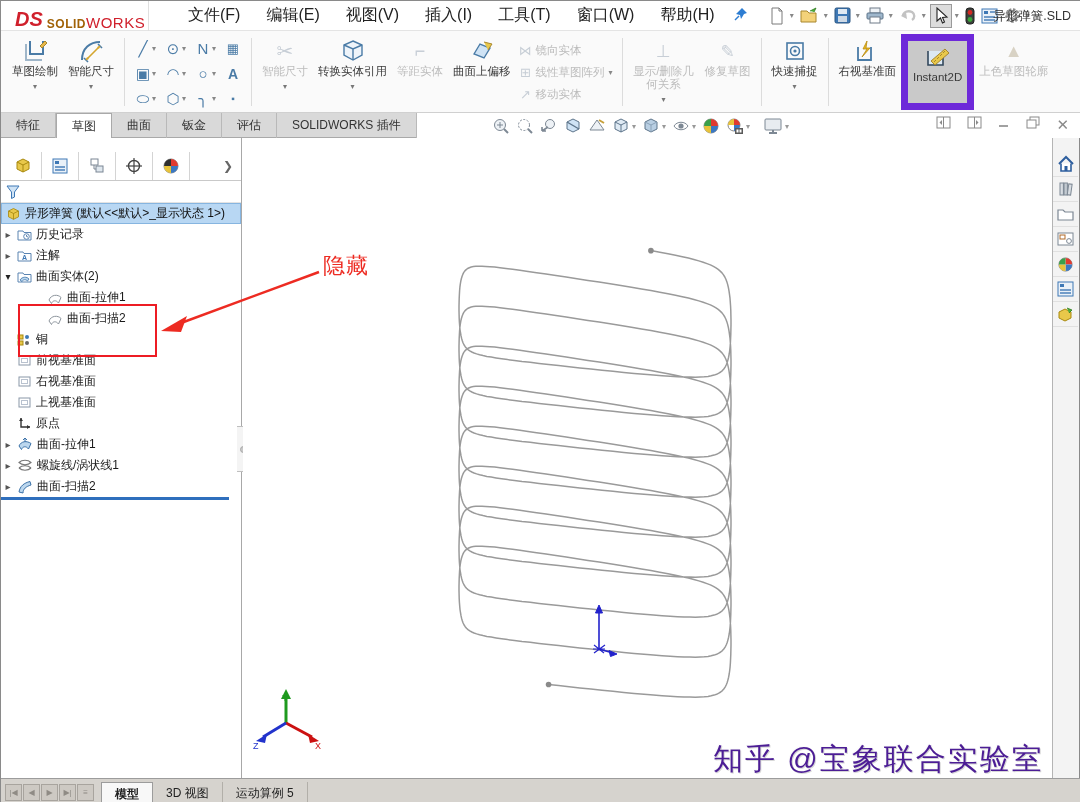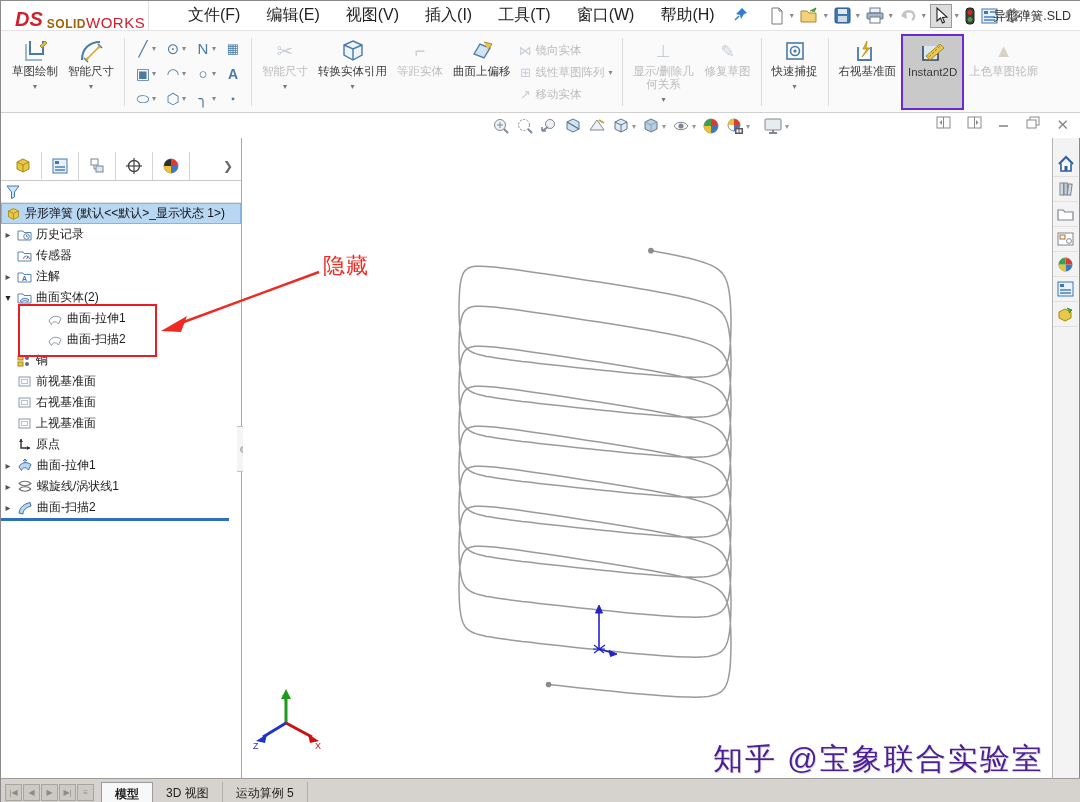--- a/index.html
+++ b/index.html
@@ -23,21 +23,21 @@
   .qbtn.pressed { background:#dcdcdc; border:1px solid #9a9a9a; }
   #doc-title { position:absolute; right:10px; top:7px; font-size:12.5px; color:#333; }
 
   
   #ribbon { position:absolute; top:30px; left:0; width:1080px; height:82px; background:#fafafa; border-bottom:1px solid #d0d0d0; display:flex; align-items:stretch; padding:3px 2px 2px 6px; }
   .rsep { width:1px; background:#dcdcdc; margin:4px 5px; }
   .rbtn { display:flex; flex-direction:column; align-items:center; justify-content:flex-start; font-size:11.5px; color:#3a3a3a; text-align:center; padding:3px 5px 0 5px; line-height:13px; }
   .rbtn .ric { height:28px; display:flex; align-items:center; justify-content:center; }
   .rbtn .rcaret { font-size:8px; color:#777; margin-top:2px; }
   .rbtn.disabled { color:#bcbcbc; }
-  .rbtn.pressed { background:#c9c9c9; border:2px solid #6d28d9; padding-top:2px; }
+  .rbtn.pressed { background:#c9c9c9; border:7px solid #6d28d9; padding-top:2px; }
   .sketchgrid { display:grid; grid-template-columns:repeat(4,auto); grid-auto-rows:25px; align-items:center; margin:2px 2px; }
   .gcell { display:flex; align-items:center; padding:0 2px; }
   .gic { font-size:15px; color:#4a7ba6; width:18px; text-align:center; }
   .gcaret { font-size:8px; color:#888; width:8px; }
   .stackcol { display:flex; flex-direction:column; justify-content:center; }
   .srow { display:flex; align-items:center; font-size:11.5px; color:#bcbcbc; height:22px; }
   .srow .sic { width:20px; text-align:center; color:#c7ced6; font-size:13px; }
 
   
   #tabrow { position:absolute; top:112px; left:0; width:1080px; height:25px; background:#fff; }
@@ -347,20 +347,28 @@
         </span>
       <span>Instant2D</span>
     </div>
     <div class="rbtn disabled">
       <span class="ric" style="font-size:18px;color:#d8d2c4;">▲</span>
       <span>上色草图轮廓</span>
     </div>
   </div>
 
   <div id="tabrow">
+    <div id="tabs-bg">
+      <span class="tab">特征</span>
+      <span class="tab active">草图</span>
+      <span class="tab">曲面</span>
+      <span class="tab">钣金</span>
+      <span class="tab">评估</span>
+      <span class="tab">SOLIDWORKS 插件</span>
+    </div>
     <div id="headsup">
       <span class="hu">
           <svg width="18" height="18" viewBox="0 0 18 18">
             <circle cx="8" cy="8" r="5.5" fill="#eef2f6" stroke="#7d8894"></circle>
             <line x1="12" y1="12" x2="16" y2="16" stroke="#7d8894" stroke-width="2"></line>
             <path d="M5 8 h6 M8 5 v6" stroke="#7d8894"></path>
           </svg>
         </span>
       <span class="hu">
           <svg width="18" height="18" viewBox="0 0 18 18">
@@ -517,29 +525,20 @@
     <div class="trow">
       <span class="arr">▸</span>
       <svg class="ticon" width="15" height="15" viewBox="0 0 15 15">
           <path d="M1 4 L6 4 L7 5.5 L14 5.5 L14 13 L1 13 Z" fill="#fff" stroke="#5b84b1"></path>
           <circle cx="9.5" cy="9.5" r="2.8" fill="#fff" stroke="#5b84b1"></circle>
           <path d="M9.5 8 L9.5 9.5 L11 10" stroke="#5b84b1" fill="none"></path>
         </svg>
       <span class="tlabel">历史记录</span>
     </div>
     <div class="trow">
-      <span class="arr"></span>
-      <svg class="ticon" width="15" height="15" viewBox="0 0 15 15">
-          <path d="M1 4 L6 4 L7 5.5 L14 5.5 L14 13 L1 13 Z" fill="#fff" stroke="#5b84b1"></path>
-          <path d="M6.5 11 A3 3 0 0 1 12.5 11" fill="none" stroke="#5b84b1"></path>
-          <line x1="9.5" y1="11" x2="11" y2="9" stroke="#c0392b"></line>
-        </svg>
-      <span class="tlabel">传感器</span>
-    </div>
-    <div class="trow">
       <span class="arr">▸</span>
       <svg class="ticon" width="15" height="15" viewBox="0 0 15 15">
           <path d="M1 4 L6 4 L7 5.5 L14 5.5 L14 13 L1 13 Z" fill="#fff" stroke="#5b84b1"></path>
           <text x="7.5" y="12" font-size="7" fill="#3e78b5" text-anchor="middle" font-weight="bold">A</text>
         </svg>
       <span class="tlabel">注解</span>
     </div>
     <div class="trow">
       <span class="arr exp">▾</span>
       <svg class="ticon" width="15" height="15" viewBox="0 0 15 15">

